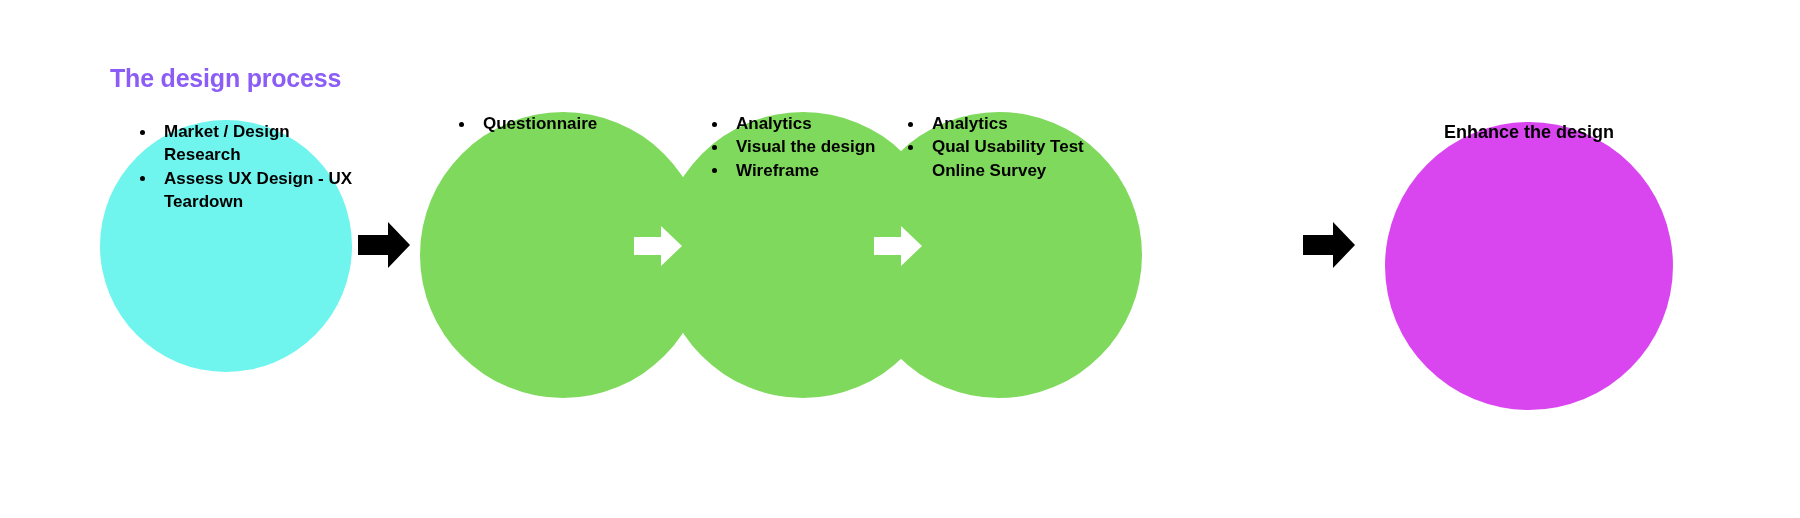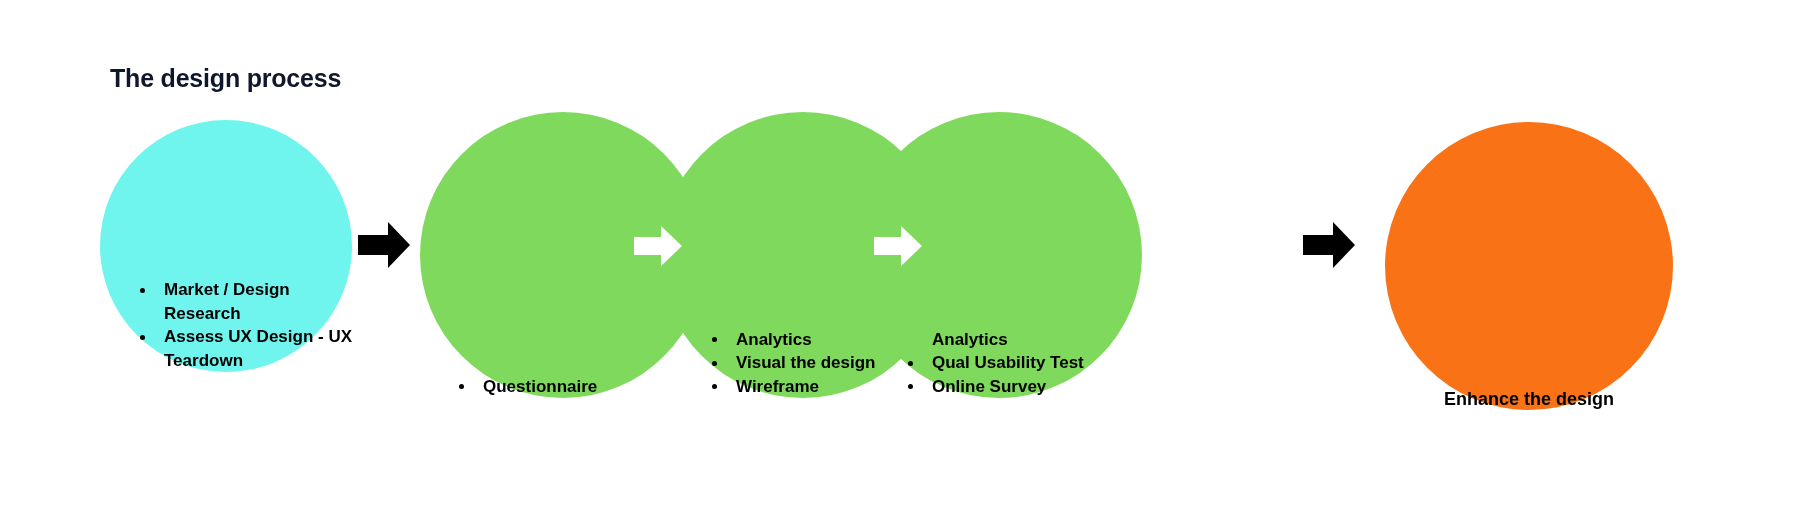--- a/index.html
+++ b/index.html
@@ -18,36 +18,36 @@
     overflow: hidden;
   }
 
   
   #diagram-title {
     position: absolute;
     left: 110px;
     top: 64px;
     font-size: 25px;
     font-weight: bold;
-    color: #0f172a;
+    color: #8b5cf6;
     letter-spacing: -0.2px;
     white-space: nowrap;
   }
 
   
   .stage-circle {
     position: absolute;
     border-radius: 50%;
     display: flex;
-    align-items: flex-end;
+    align-items: flex-start;
     box-sizing: border-box;
   }
   .stage-circle.cyan  { background: #70F5EE; }
   .stage-circle.green { background: #7FD95C; }
-  .stage-circle.purple{ background: #f97316; }
+  .stage-circle.purple{ background: #d946ef; }
 
   
   .z5 { z-index: 5; }
   .z4 { z-index: 4; }
   .z3 { z-index: 3; }
   .z2 { z-index: 2; }
 
   
   .bullet-list {
     list-style: none;

